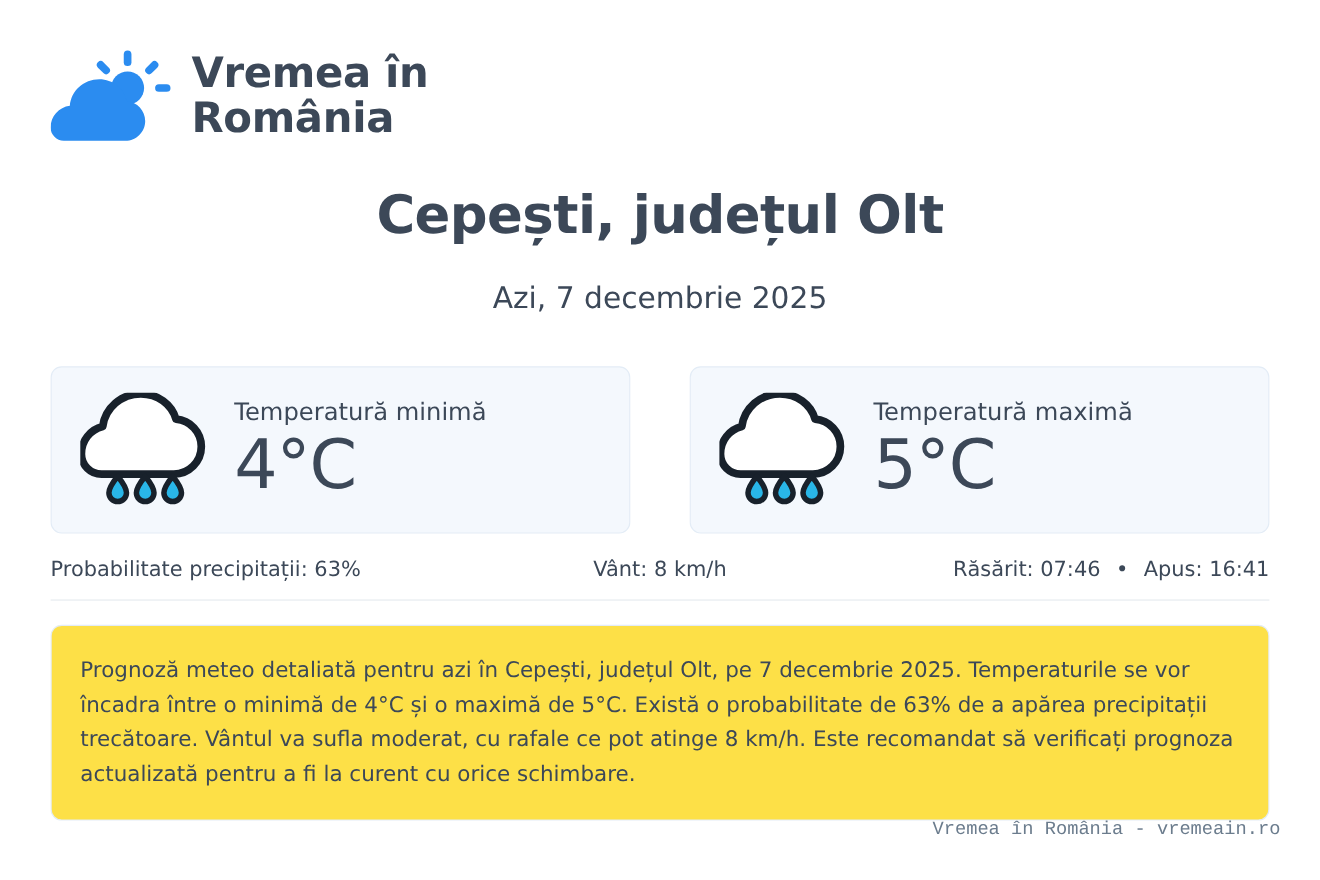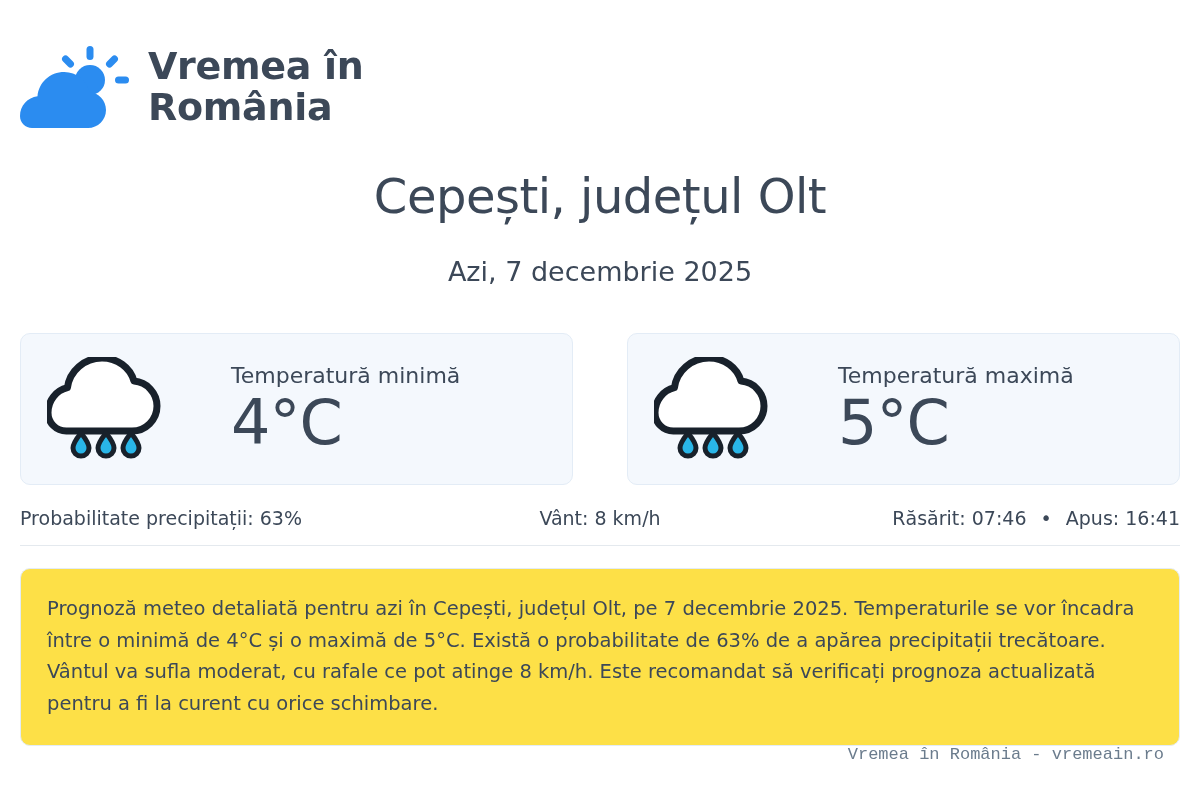--- a/index.html
+++ b/index.html
@@ -9,21 +9,21 @@
     width: 1200px;
     height: 800px;
     background: #ffffff;
     font-family: "DejaVu Sans", "Liberation Sans", sans-serif;
     color: #3c4858;
   }
   .page {
     width: 1200px;
     height: 800px;
     position: relative;
-    padding: 0 20px;
+    padding: 0 46px;
   }
 
   
   .brand {
     display: flex;
     align-items: center;
     gap: 18px;
     padding-top: 44px;
   }
   .brand-mark {
@@ -38,21 +38,21 @@
     line-height: 1.08;
     color: #3c4858;
     letter-spacing: -0.3px;
     max-width: 300px;
   }
 
   
   .city-title {
     text-align: center;
     font-size: 48px;
-    font-weight: normal;
+    font-weight: bold;
     color: #3c4858;
     margin-top: 38px;
     letter-spacing: -0.5px;
   }
   .date-line {
     text-align: center;
     font-size: 27px;
     color: #3c4858;
     margin-top: 20px;
     font-weight: normal;
@@ -74,21 +74,21 @@
     align-items: center;
     padding: 0 26px;
     gap: 22px;
   }
   .card-icon {
     width: 118px;
     height: 104px;
     flex: none;
     position: relative;
   }
-  .card-text { flex: 1 1 auto; margin-left: 44px; }
+  .card-text { flex: 1 1 auto; }
   .card-label {
     font-size: 22px;
     color: #3c4858;
     margin-bottom: 2px;
   }
   .card-value {
     font-size: 62px;
     font-weight: normal;
     color: #3c4858;
     line-height: 1.05;

